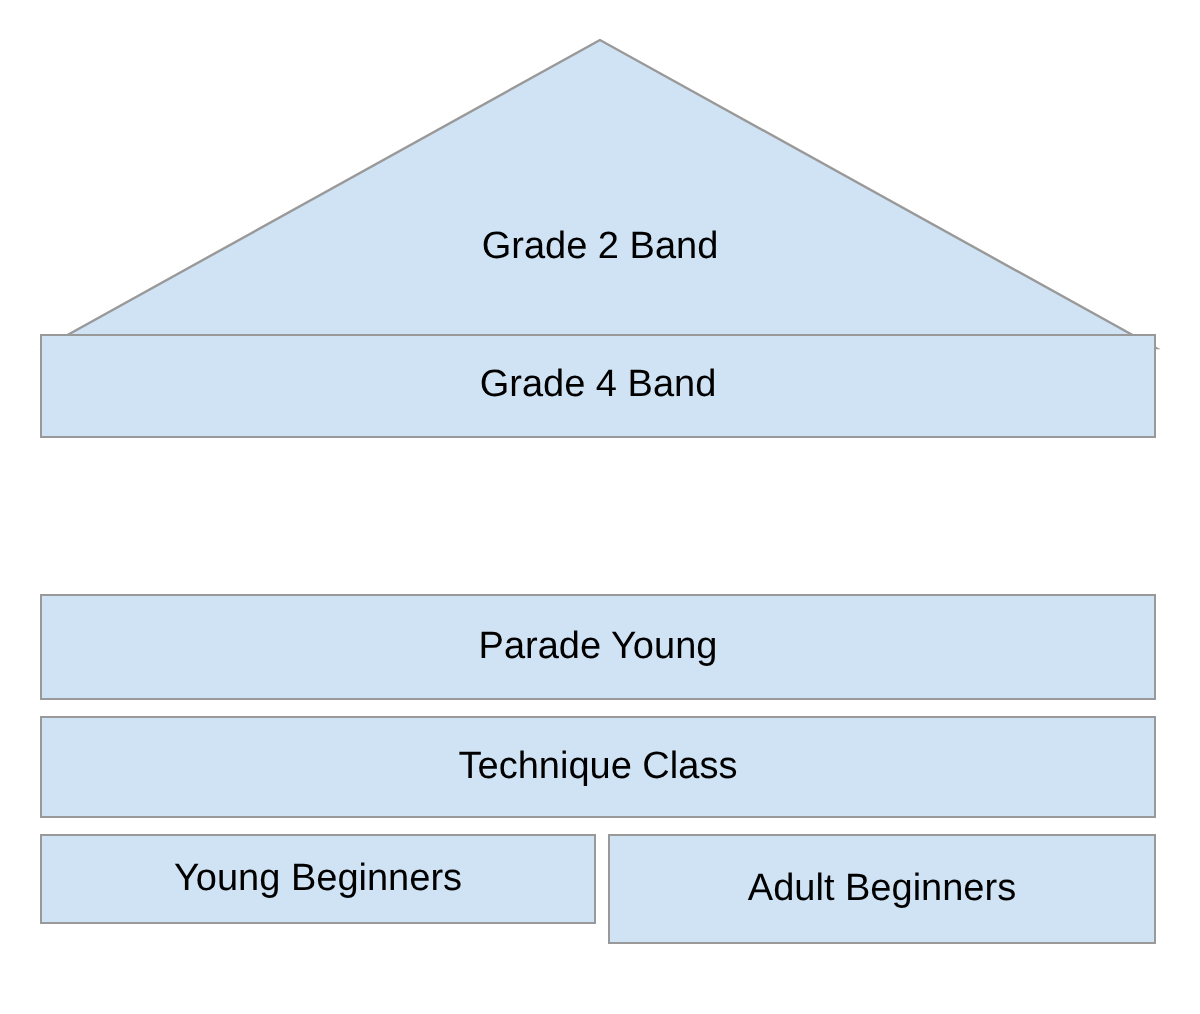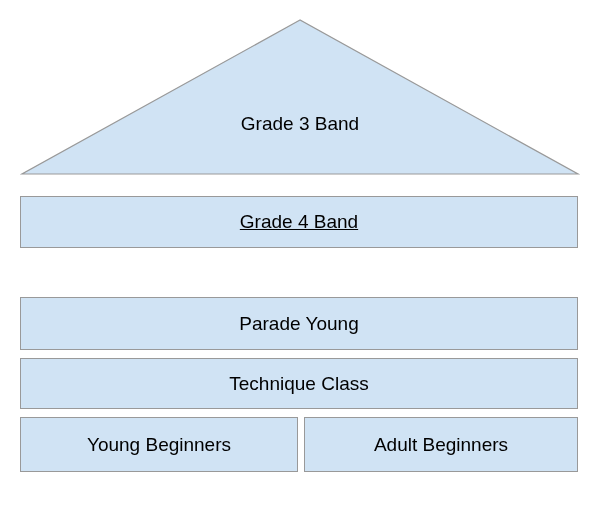--- a/index.html
+++ b/index.html
@@ -45,37 +45,37 @@
     width: 558px;
     box-sizing: border-box;
     background: var(--box-fill, #d0e3f4);
     border: 1px solid var(--box-border, #999999);
     display: flex;
     align-items: center;
     justify-content: center;
     font-size: 19px;
     color: var(--text, #000000);
   }
-  .row-1 { top: 196px; height: 52px; text-decoration: underline; }
+  .row-1 { top: 167px; height: 52px; }
   .row-2 { top: 236px; height: 53px; }
   .row-3 { top: 297px; height: 53px; }
   .row-4 { top: 358px; height: 51px; }
-  .half-left  { top: 417px; height: 55px; left: 20px;  width: 278px; }
+  .half-left  { top: 417px; height: 45px; left: 20px;  width: 278px; }
   .half-right { top: 417px; height: 55px; left: 304px; width: 274px; }
 </style>
 </head>
 <body>
 
 <div class="canvas">
 
   <svg class="triangle-svg" viewBox="0 0 600 180" aria-hidden="true">
     <polygon class="tri" points="300,20 22,174 578,174"></polygon>
   </svg>
 
-  <div class="tri-label">Grade 3 Band</div>
+  <div class="tri-label">Grade 2 Band</div>
 
   <div class="level-box row-1">
     <span>Grade 4 Band</span>
   </div>
 
 
   <div class="level-box row-3">
     <span>Parade Young</span>
   </div>
 

